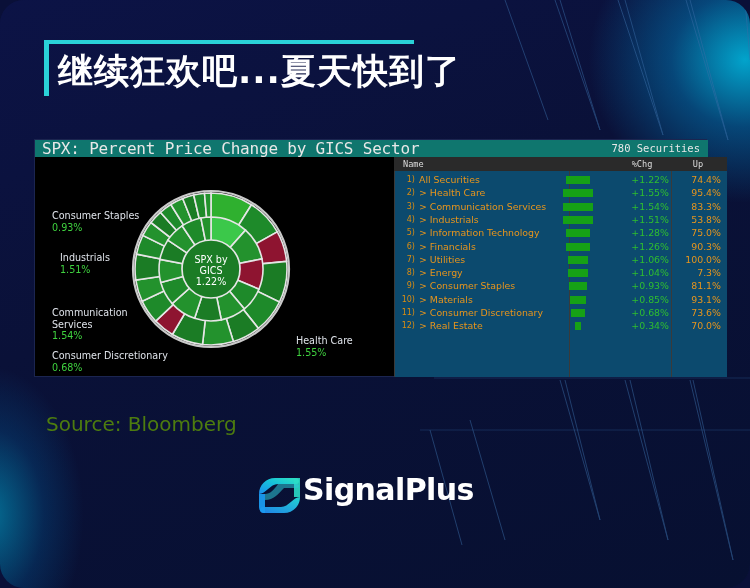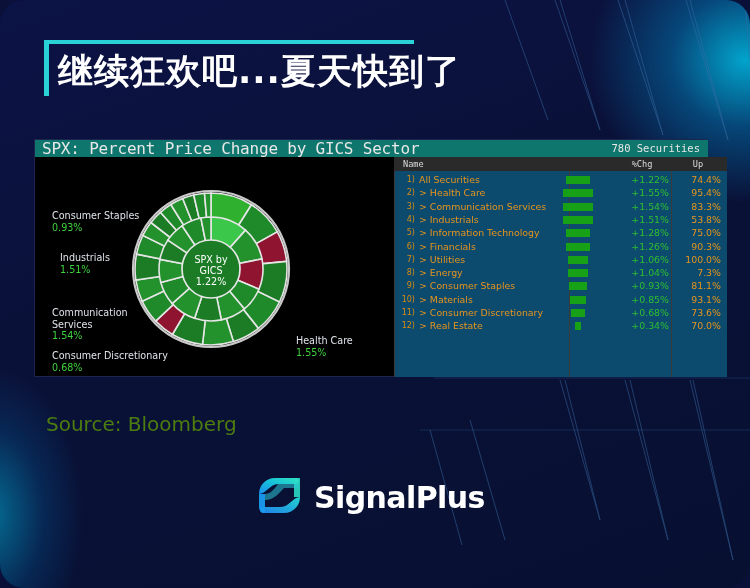--- a/index.html
+++ b/index.html
@@ -58,21 +58,21 @@
   .row .idx{position:absolute;left:0;width:21px;text-align:right;color:#d98c12;font-size:8px;top:2px;}
   .row .nm{position:absolute;left:25px;top:1px;color:#e8951c;white-space:nowrap;}
   .row .bar{position:absolute;top:3px;height:8px;background:#16a116;}
   .row .chg{position:absolute;left:206px;width:69px;text-align:right;color:#2fbf2f;top:1px;}
   .row .up{position:absolute;left:281px;width:46px;text-align:right;color:#e8951c;top:1px;}
 
   .source{position:absolute;left:46px;top:392px;color:#4d7c0f;font-size:20px;
     font-family:"DejaVu Sans","Liberation Sans",sans-serif;margin-top:20px;}
 
   
-  .logo{position:absolute;left:256px;top:472px;display:flex;align-items:center;gap:11px;}
+  .logo{position:absolute;left:256px;top:472px;display:flex;}
   .logo-text{color:#ffffff;font-size:30px;font-weight:bold;letter-spacing:-.6px;
     font-family:"DejaVu Sans","Liberation Sans",sans-serif;}
 </style>
 </head>
 <body>
 
 <div id="stage">
 
   <div class="bg-base"></div>
   <div class="bg-lines">

